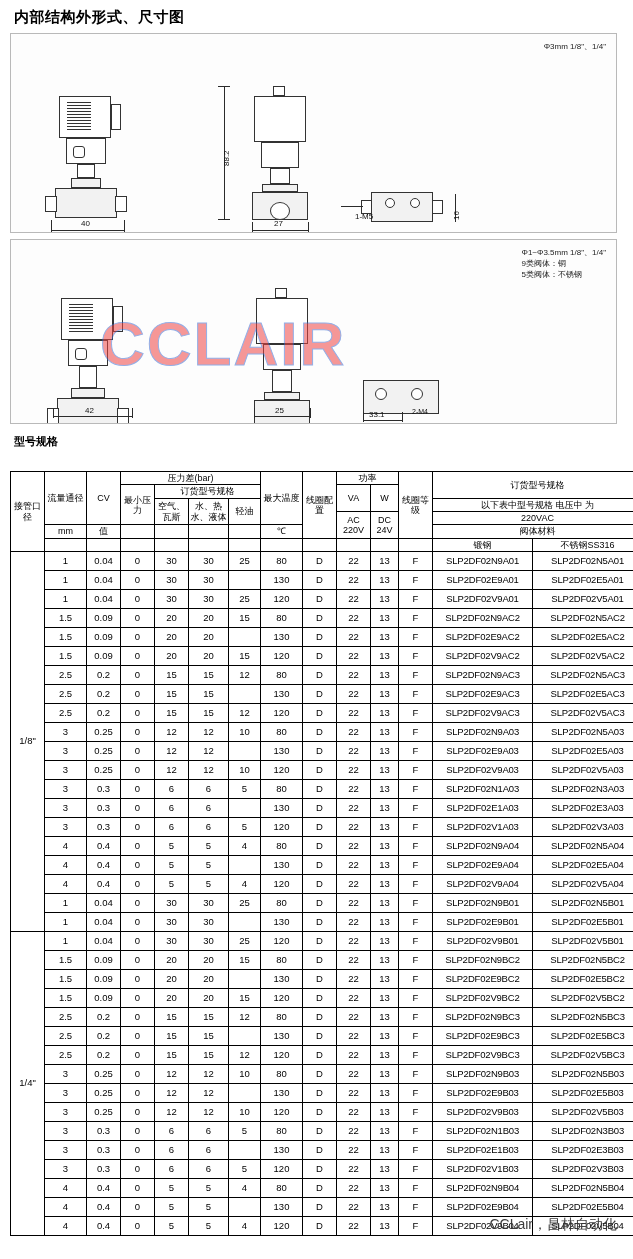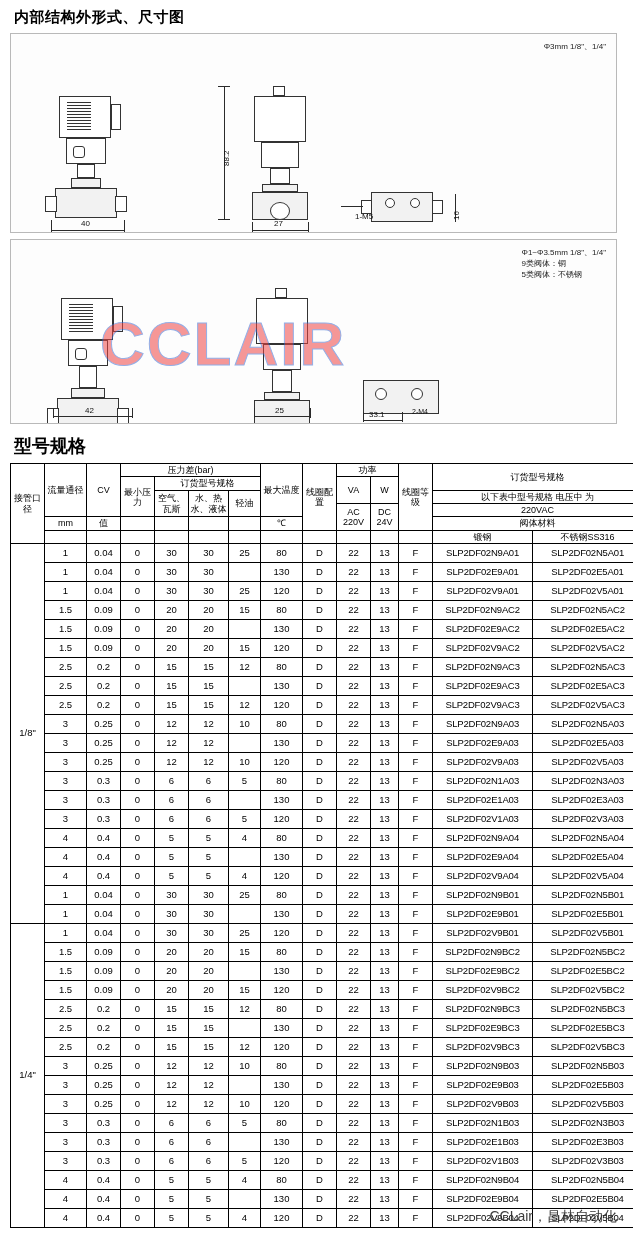--- a/index.html
+++ b/index.html
@@ -16,23 +16,23 @@
   }
   .page { width: 627px; position: relative; padding: 0 8px; }
 
   h1.section-title {
     font-size: 15px;
     font-weight: bold;
     margin: 8px 0 6px 6px;
     letter-spacing: 0.5px;
   }
   h2.section-title {
-    font-size: 18px;
+    font-size: 11px;
     font-weight: bold;
-    margin: 10px 0 5px 6px;
+    margin: 10px 0 22px 6px;
   }
 
   .drawing-box {
     border: 1px solid #b9b9b9;
     background: #fdfdfd;
     position: relative;
     margin: 0 2px 6px 2px;
     overflow: hidden;
   }
   .box1 { height: 200px; }

